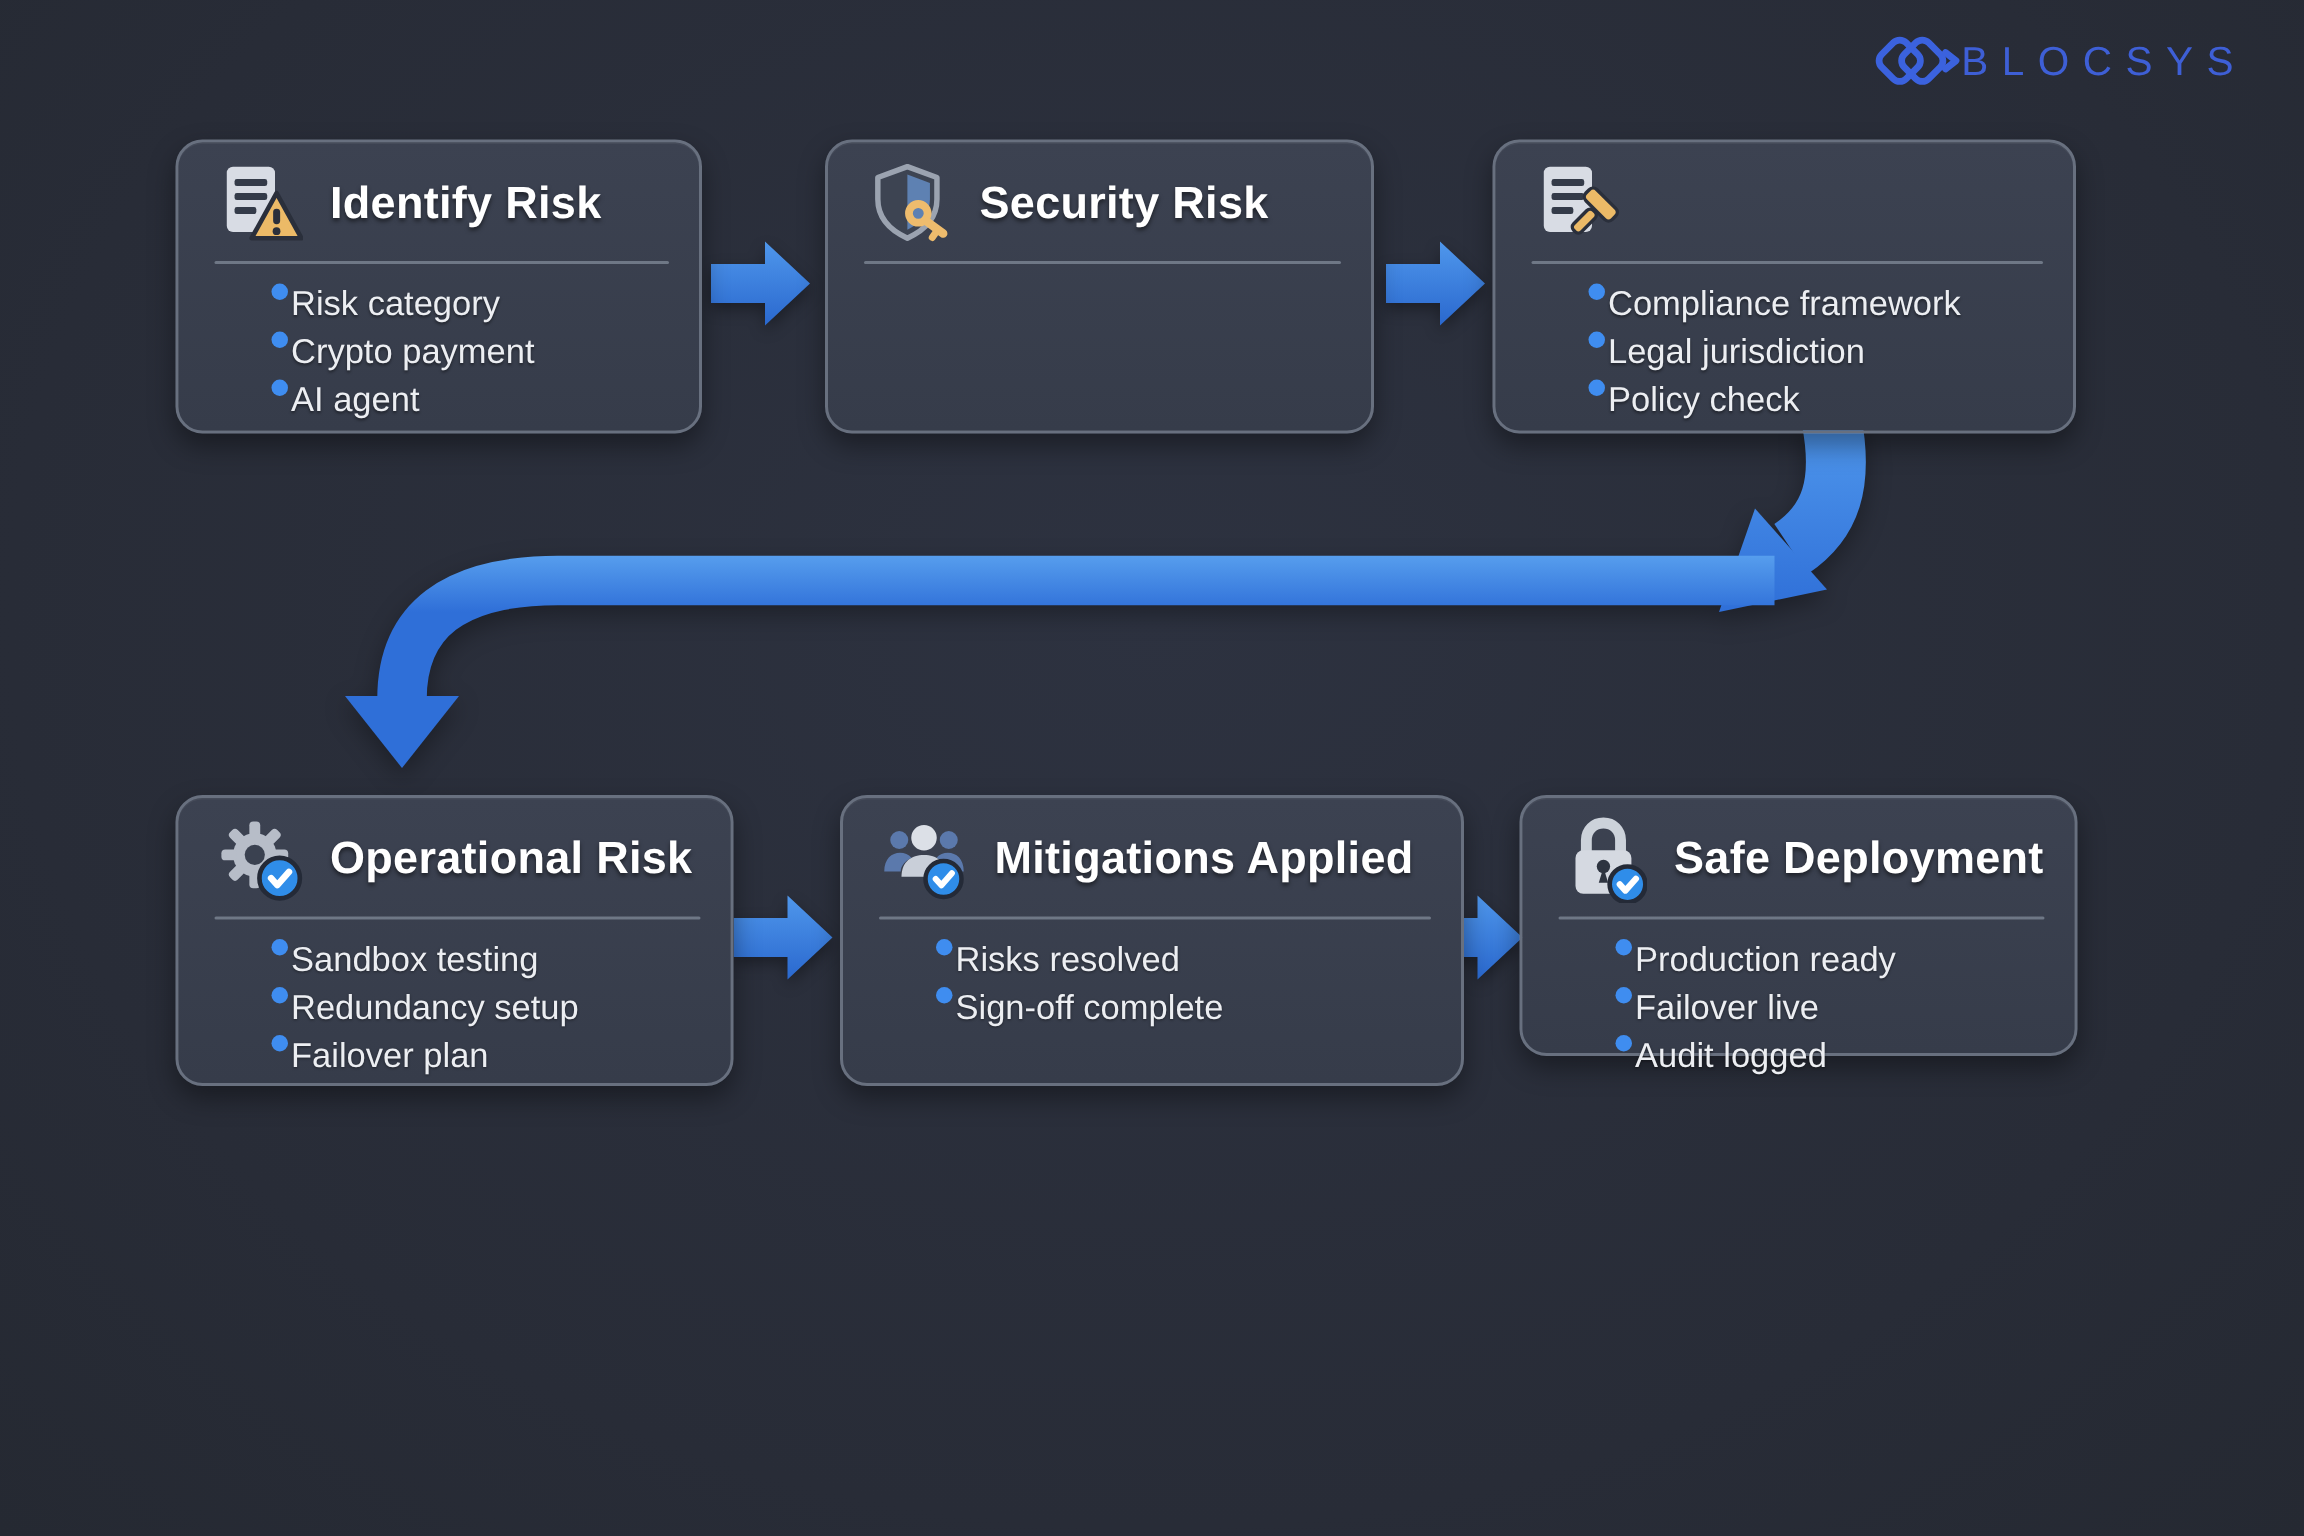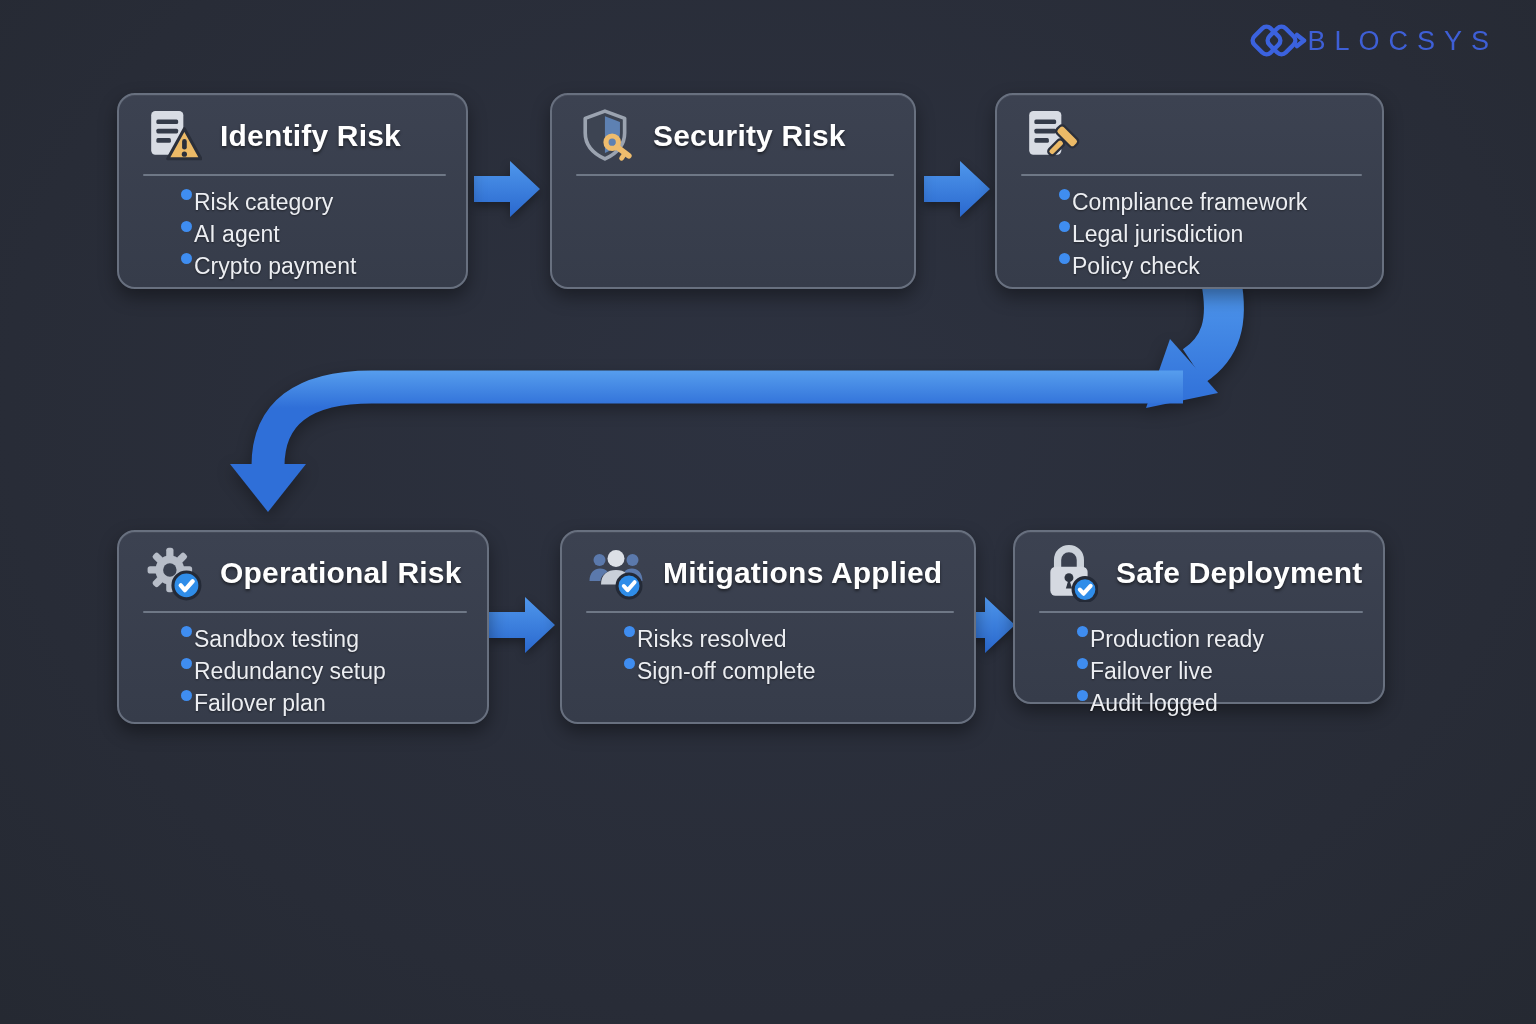--- a/index.html
+++ b/index.html
@@ -111,25 +111,25 @@
     <div class="card-title">Identify Risk</div>
   </div>
   <div class="divider"></div>
   <ul class="card-list">
     <li>
         <span class="bullet"></span>
         <span>Risk category</span>
       </li>
     <li>
         <span class="bullet"></span>
+        <span>Crypto payment</span>
+      </li>
+    <li>
+        <span class="bullet"></span>
         <span>AI agent</span>
-      </li>
-    <li>
-        <span class="bullet"></span>
-        <span>Crypto payment</span>
       </li>
   </ul>
 </div>
 
 <div class="card" style="left:550px;top:93px;width:366px;height:196px">
   <div class="card-header">
     <div class="icon-wrap">
       <svg width="56" height="56" viewBox="0 0 54 54">
         <path d="M25 3 L44 10 V24 C44 36 36 44 25 49 C14 44 6 36 6 24 V10 Z" fill="#3d4452" stroke="#9ba3b0" stroke-width="3.5" stroke-linejoin="round"></path>
         <path d="M25 8 L39.5 13.5 V24 C39.5 33 33.5 39.5 25 43.5 Z" fill="#5e81b2"></path>

